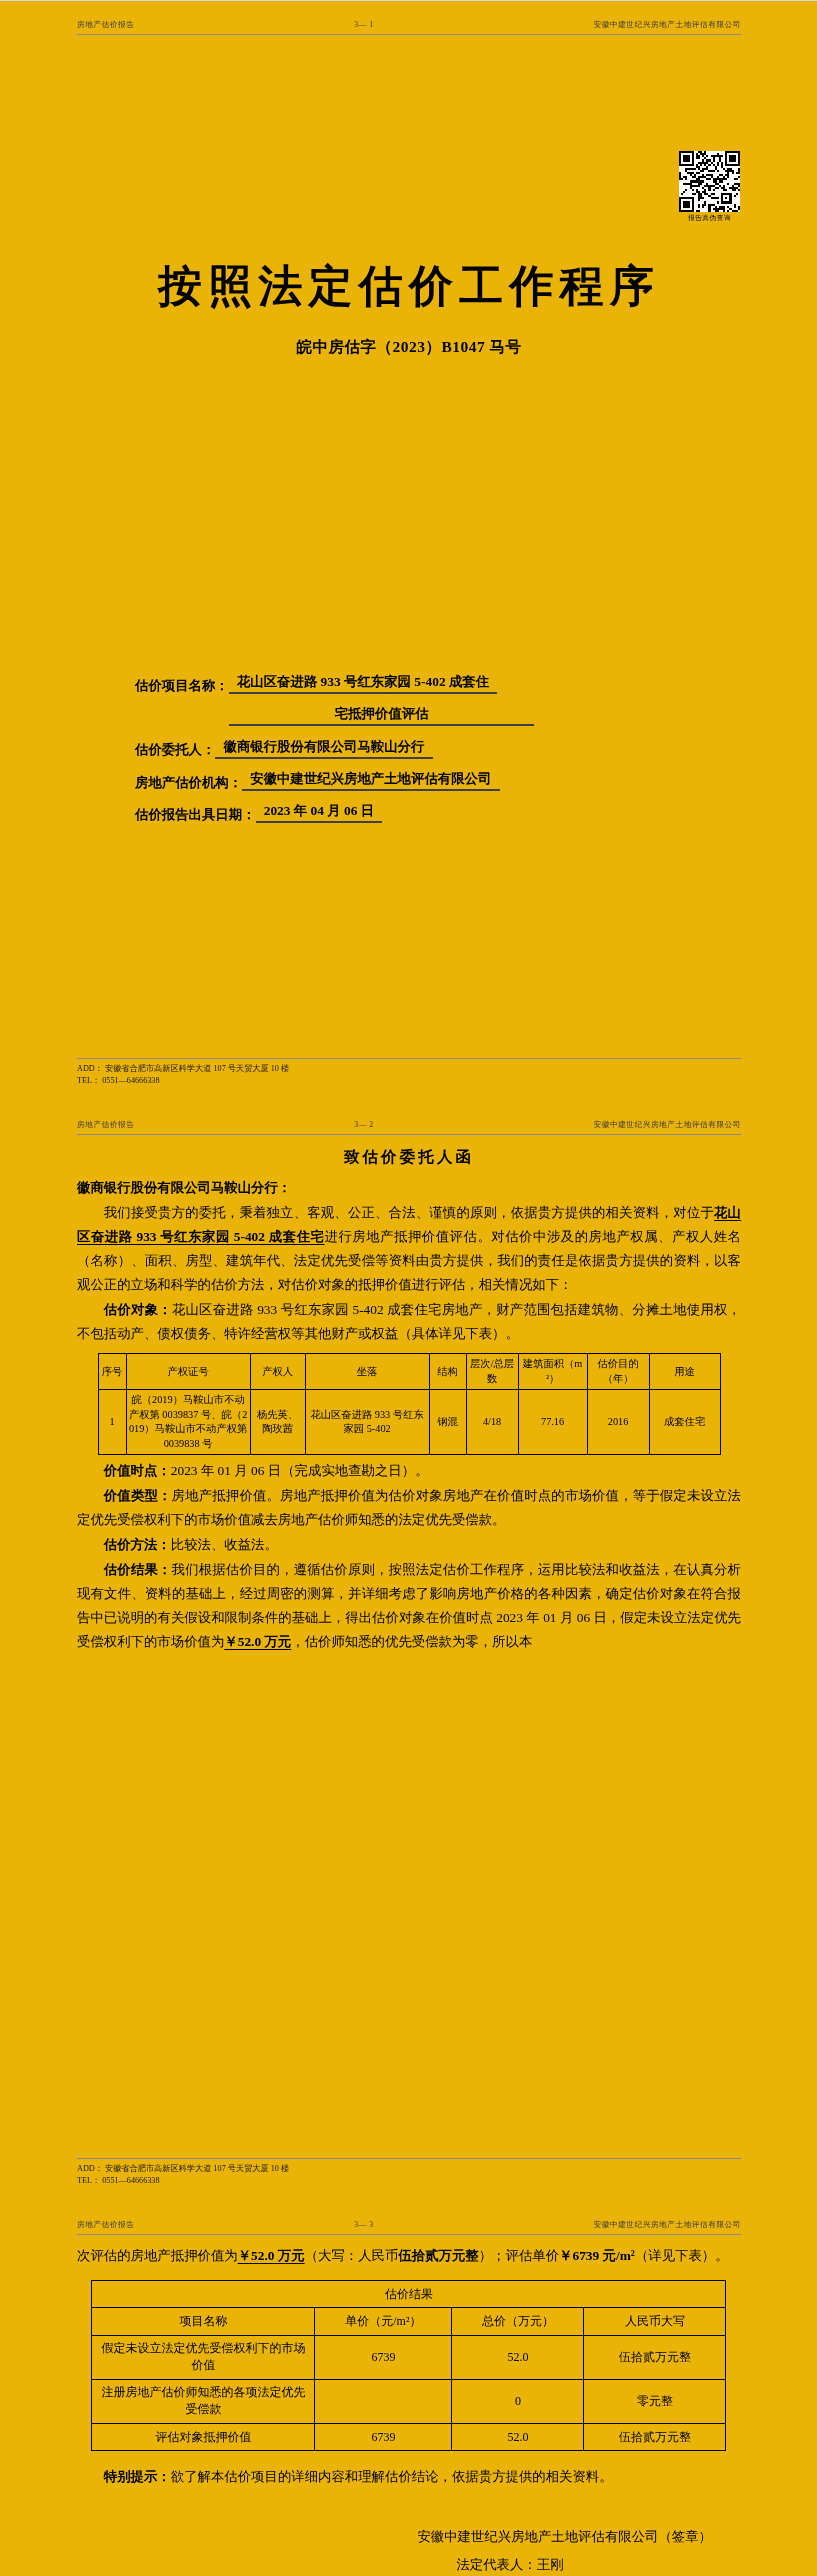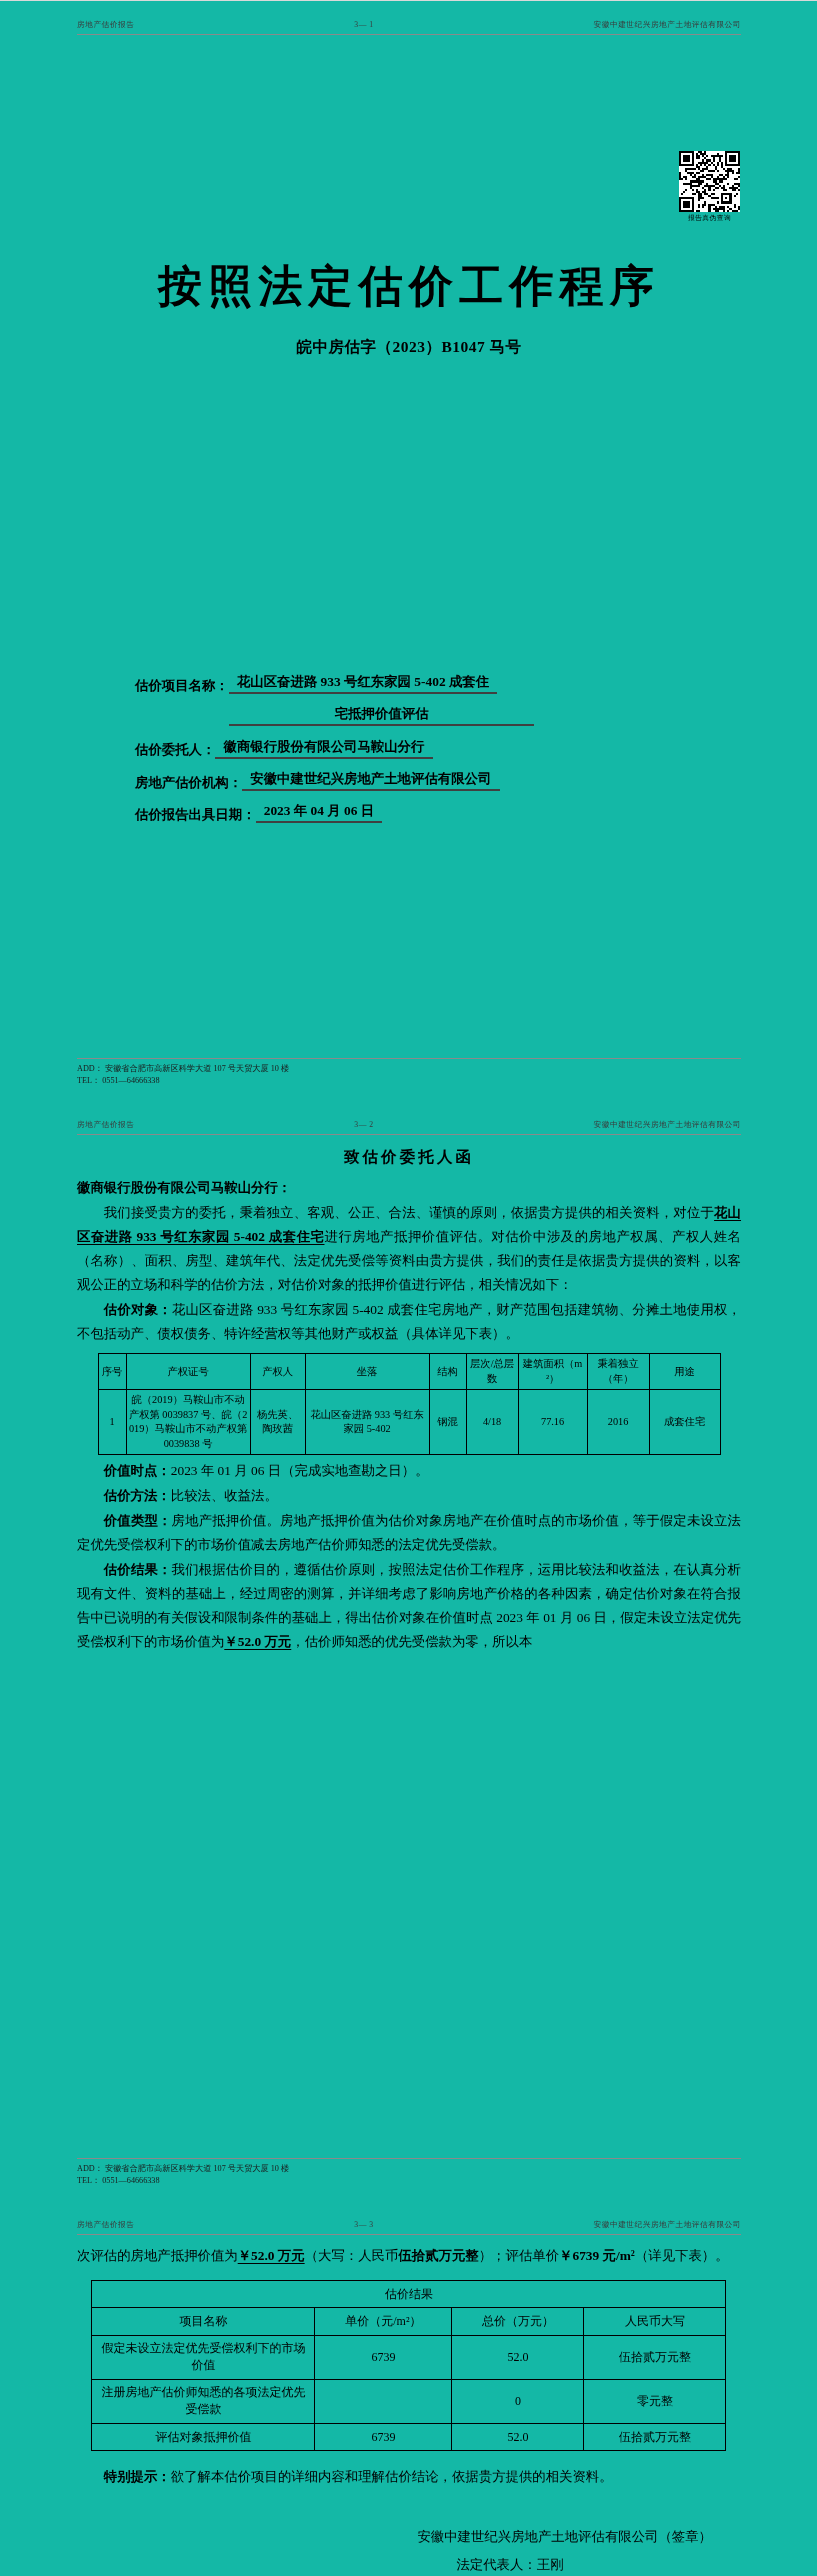--- a/index.html
+++ b/index.html
@@ -1,18 +1,18 @@
 <!DOCTYPE html>
 <html style="font-size:8.2px"><head>
 <meta charset="utf-8">
 <style>
   html,body{margin:0;padding:0;}
   body{width:818px;background:#ffffff;color:#000;font-family:"Liberation Serif","DejaVu Serif",serif;}
   .doc{width:818px;border-top:1px solid #d9d9d9;border-bottom:1px solid #d9d9d9;background:#fff;}
-  .page{position:relative;width:818px;height:1100px;padding:0 77px;box-sizing:border-box;overflow:hidden;background:#14b8a6;}
+  .page{position:relative;width:818px;height:1100px;padding:0 77px;box-sizing:border-box;overflow:hidden;background:#eab308;}
 
   
   .page-header{display:flex;justify-content:space-between;align-items:baseline;padding:18.5px 0 4.1px;border-bottom:0.5px solid #8a8a8a;font-size:7.7px;color:#3a3a3a;letter-spacing:0.5px;}
   .page-footer{position:absolute;left:77px;right:77px;bottom:13.4px;border-top:0.5px solid #8a8a8a;padding-top:4.1px;font-size:8.2px;line-height:12.4px;color:#1a1a1a;}
 
   
   .qr-wrap{position:absolute;top:150px;right:77px;width:63px;text-align:center;}
   .qr{display:block;width:61px;height:61px;margin:0 auto;}
   .qr-caption{font-size:6.7px;margin-top:1.5px;letter-spacing:0.5px;}
   .cover-title{margin-top:227px;text-align:center;font-size:44px;line-height:1.15;font-weight:700;letter-spacing:6.2px;}
@@ -392,40 +392,40 @@
         </colgroup>
         <tbody>
             <tr>
           <th>序号</th>
           <th>产权证号</th>
           <th>产权人</th>
           <th>坐落</th>
           <th>结构</th>
           <th>层次/总层数</th>
           <th>建筑面积（m²）</th>
-          <th>秉着独立（年）</th>
+          <th>估价目的（年）</th>
           <th>用途</th>
         </tr>
         <tr>
           <td>1</td>
           <td>皖（2019）马鞍山市不动产权第 0039837 号、皖（2019）马鞍山市不动产权第 0039838 号</td>
           <td>杨先英、陶玫茜</td>
           <td>花山区奋进路 933 号红东家园 5-402</td>
           <td>钢混</td>
           <td>4/18</td>
           <td>77.16</td>
           <td>2016</td>
           <td>成套住宅</td>
         </tr>
       </tbody>
         </table>
 
       <p class="indent"><span class="b">价值时点：</span><span>2023 年 01 月 06 日（完成实地查勘之日）。</span></p>
+      <p class="indent"><span class="b">价值类型：</span><span>房地产抵押价值。房地产抵押价值为估价对象房地产在价值时点的市场价值，等于假定未设立法定优先受偿权利下的市场价值减去房地产估价师知悉的法定优先受偿款。</span></p>
       <p class="indent"><span class="b">估价方法：</span><span>比较法、收益法。</span></p>
-      <p class="indent"><span class="b">价值类型：</span><span>房地产抵押价值。房地产抵押价值为估价对象房地产在价值时点的市场价值，等于假定未设立法定优先受偿权利下的市场价值减去房地产估价师知悉的法定优先受偿款。</span></p>
       <p class="indent"><span class="b">估价结果：</span><span>我们根据估价目的，遵循估价原则，按照法定估价工作程序，运用比较法和收益法，在认真分析现有文件、资料的基础上，经过周密的测算，并详细考虑了影响房地产价格的各种因素，确定估价对象在符合报告中已说明的有关假设和限制条件的基础上，得出估价对象在价值时点 2023 年 01 月 06 日，假定未设立法定优先受偿权利下的市场价值为</span><span class="b u">￥52.0 万元</span><span>，估价师知悉的优先受偿款为零，所以本</span></p>
     </div>
 
     <div class="page-footer">
       <div>ADD： 安徽省合肥市高新区科学大道 107 号天贸大厦 10 楼</div>
       <div>TEL： 0551—64666338</div>
     </div>
   </div>
 
   <div class="page">

